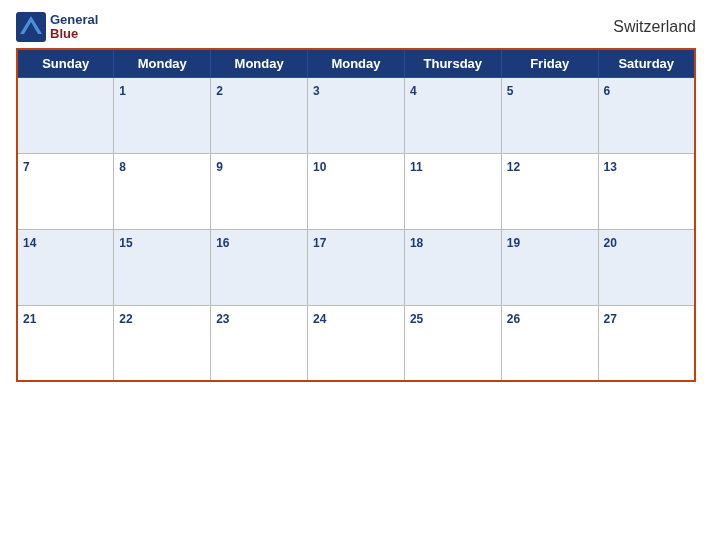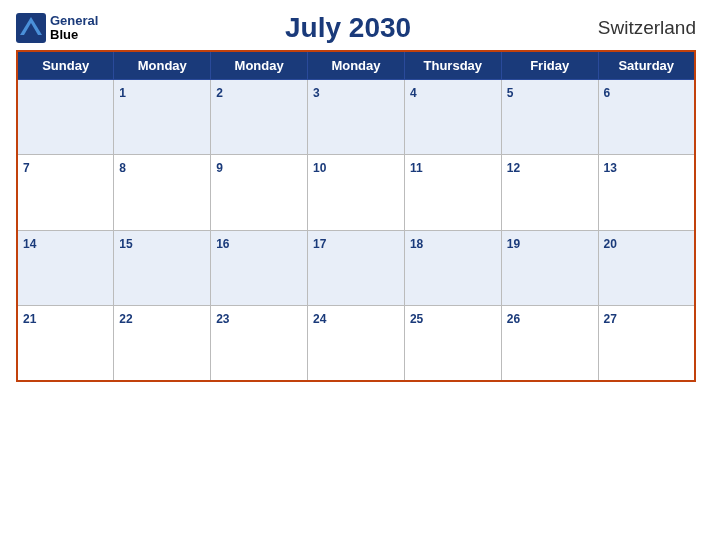--- a/index.html
+++ b/index.html
@@ -29,35 +29,35 @@
       align-items: center;
       gap: 4px;
     }
     .logo-text {
       font-size: 13px;
       font-weight: bold;
       color: #1a3a7a;
       line-height: 1.1;
     }
     .logo-text span {
-      color: #000000;
+      color: #7f1d1d;
     }
     .logo-icon {
       width: 30px;
       height: 30px;
     }
     .title {
       font-size: 28px;
       font-weight: bold;
       color: #1a3a7a;
       text-align: center;
       flex: 1;
     }
     .country {
-      font-size: 19px;
+      font-size: 16px;
       color: #333;
       text-align: right;
       min-width: 90px;
     }
     .calendar {
       flex: 1;
       border-collapse: collapse;
       width: 100%;
       border: 2px solid #c2410c;
     }
@@ -104,21 +104,20 @@
       <svg class="logo-icon" viewBox="0 0 30 30">
         <rect x="0" y="0" width="30" height="30" rx="3" fill="#1a3a7a"></rect>
         <polygon points="15,4 26,22 4,22" fill="#4a90d9"></polygon>
         <polygon points="15,10 22,22 8,22" fill="#1a3a7a"></polygon>
       </svg>
       <div class="logo-text">
         <div>General</div>
         <div><span>Blue</span></div>
       </div>
     </div>
-    <div class="title">July 2030</div>
     <div class="country">Switzerland</div>
   </div>
 
   <table class="calendar">
     <thead>
       <tr>
         <th>Sunday</th>
         <th>Monday</th>
         <th>Monday</th>
         <th>Monday</th>

